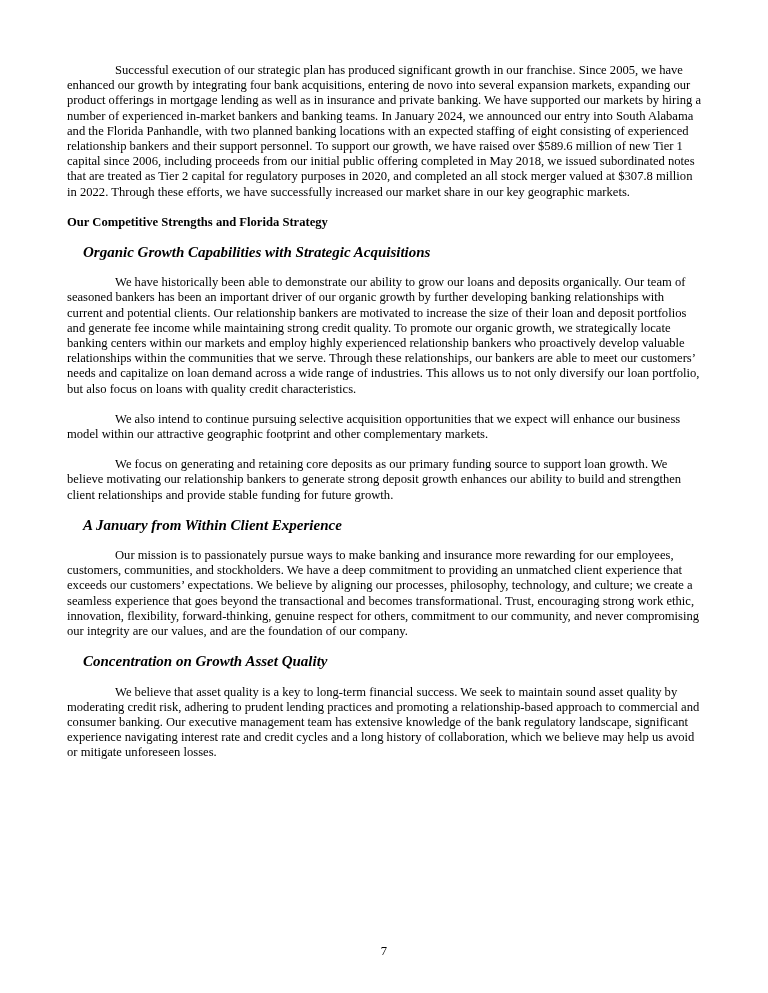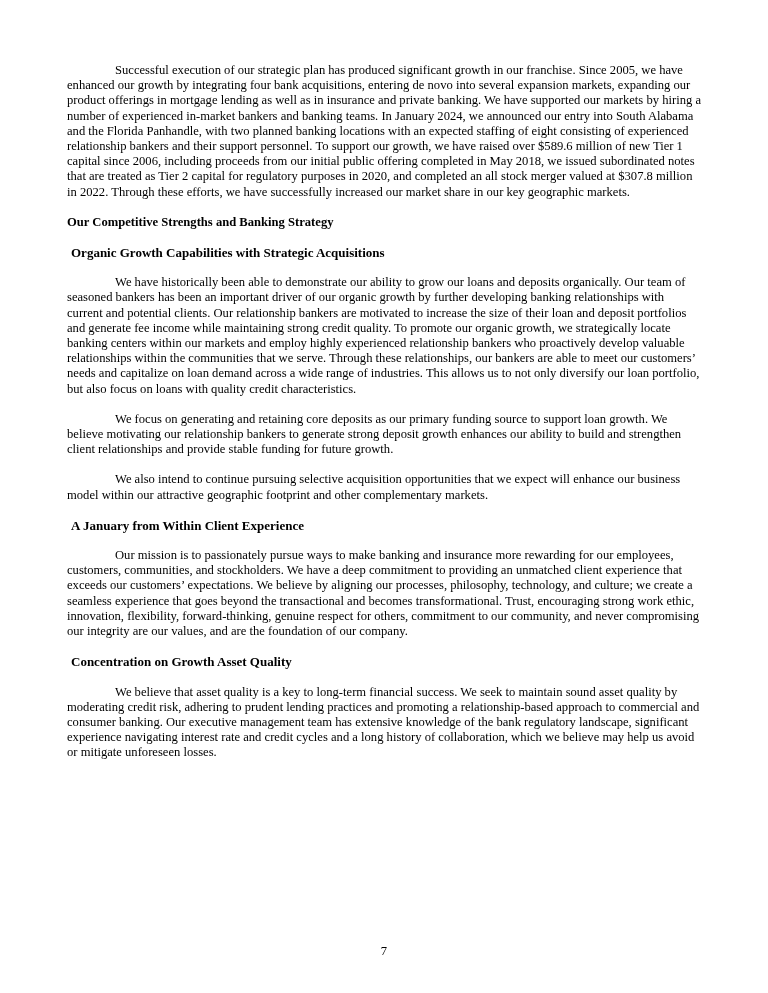--- a/index.html
+++ b/index.html
@@ -29,52 +29,53 @@
     margin: 0 0 15px 0;
     text-indent: 48px;
   }
   .heading-bold {
     margin: 0 0 15px 0;
     font-weight: bold;
     font-size: 12.6px;
     line-height: 15.2px;
   }
   .heading-bold-italic {
-    margin: 0 0 15px 4px;
+    margin: 0 0 15px 16px;
     font-weight: bold;
-    font-size: 13px;
+    font-style: italic;
+    font-size: 15px;
     line-height: 15.2px;
   }
   .page-footer {
     position: absolute;
     top: 944px;
     left: 0;
     width: 100%;
     text-align: center;
     font-size: 12.6px;
     line-height: 15.2px;
   }
 </style>
 </head>
 <body>
 
 <div class="page">
   <div class="content">
 
     <p class="para">Successful execution of our strategic plan has produced significant growth in our franchise. Since 2005, we have enhanced our growth by integrating four bank acquisitions, entering de novo into several expansion markets, expanding our product offerings in mortgage lending as well as in insurance and private banking. We have supported our markets by hiring a number of experienced in-market bankers and banking teams. In January 2024, we announced our entry into South Alabama and the Florida Panhandle, with two planned banking locations with an expected staffing of eight consisting of experienced relationship bankers and their support personnel. To support our growth, we have raised over $589.6 million of new Tier 1 capital since 2006, including proceeds from our initial public offering completed in May 2018, we issued subordinated notes that are treated as Tier 2 capital for regulatory purposes in 2020, and completed an all stock merger valued at $307.8 million in 2022. Through these efforts, we have successfully increased our market share in our key geographic markets.</p>
 
-    <p class="heading-bold">Our Competitive Strengths and Banking Strategy</p>
+    <p class="heading-bold">Our Competitive Strengths and Florida Strategy</p>
 
     <p class="heading-bold-italic">Organic Growth Capabilities with Strategic Acquisitions</p>
 
     <p class="para">We have historically been able to demonstrate our ability to grow our loans and deposits organically. Our team of seasoned bankers has been an important driver of our organic growth by further developing banking relationships with current and potential clients. Our relationship bankers are motivated to increase the size of their loan and deposit portfolios and generate fee income while maintaining strong credit quality. To promote our organic growth, we strategically locate banking centers within our markets and employ highly experienced relationship bankers who proactively develop valuable relationships within the communities that we serve. Through these relationships, our bankers are able to meet our customers’ needs and capitalize on loan demand across a wide range of industries. This allows us to not only diversify our loan portfolio, but also focus on loans with quality credit characteristics.</p>
 
+    <p class="para">We also intend to continue pursuing selective acquisition opportunities that we expect will enhance our business model within our attractive geographic footprint and other complementary markets.</p>
+
     <p class="para">We focus on generating and retaining core deposits as our primary funding source to support loan growth. We believe motivating our relationship bankers to generate strong deposit growth enhances our ability to build and strengthen client relationships and provide stable funding for future growth.</p>
-
-    <p class="para">We also intend to continue pursuing selective acquisition opportunities that we expect will enhance our business model within our attractive geographic footprint and other complementary markets.</p>
 
     <p class="heading-bold-italic">A January from Within Client Experience</p>
 
     <p class="para">Our mission is to passionately pursue ways to make banking and insurance more rewarding for our employees, customers, communities, and stockholders. We have a deep commitment to providing an unmatched client experience that exceeds our customers’ expectations. We believe by aligning our processes, philosophy, technology, and culture; we create a seamless experience that goes beyond the transactional and becomes transformational. Trust, encouraging strong work ethic, innovation, flexibility, forward-thinking, genuine respect for others, commitment to our community, and never compromising our integrity are our values, and are the foundation of our company.</p>
 
     <p class="heading-bold-italic">Concentration on Growth Asset Quality</p>
 
     <p class="para">We believe that asset quality is a key to long-term financial success. We seek to maintain sound asset quality by moderating credit risk, adhering to prudent lending practices and promoting a relationship-based approach to commercial and consumer banking. Our executive management team has extensive knowledge of the bank regulatory landscape, significant experience navigating interest rate and credit cycles and a long history of collaboration, which we believe may help us avoid or mitigate unforeseen losses.</p>
 
   </div>

